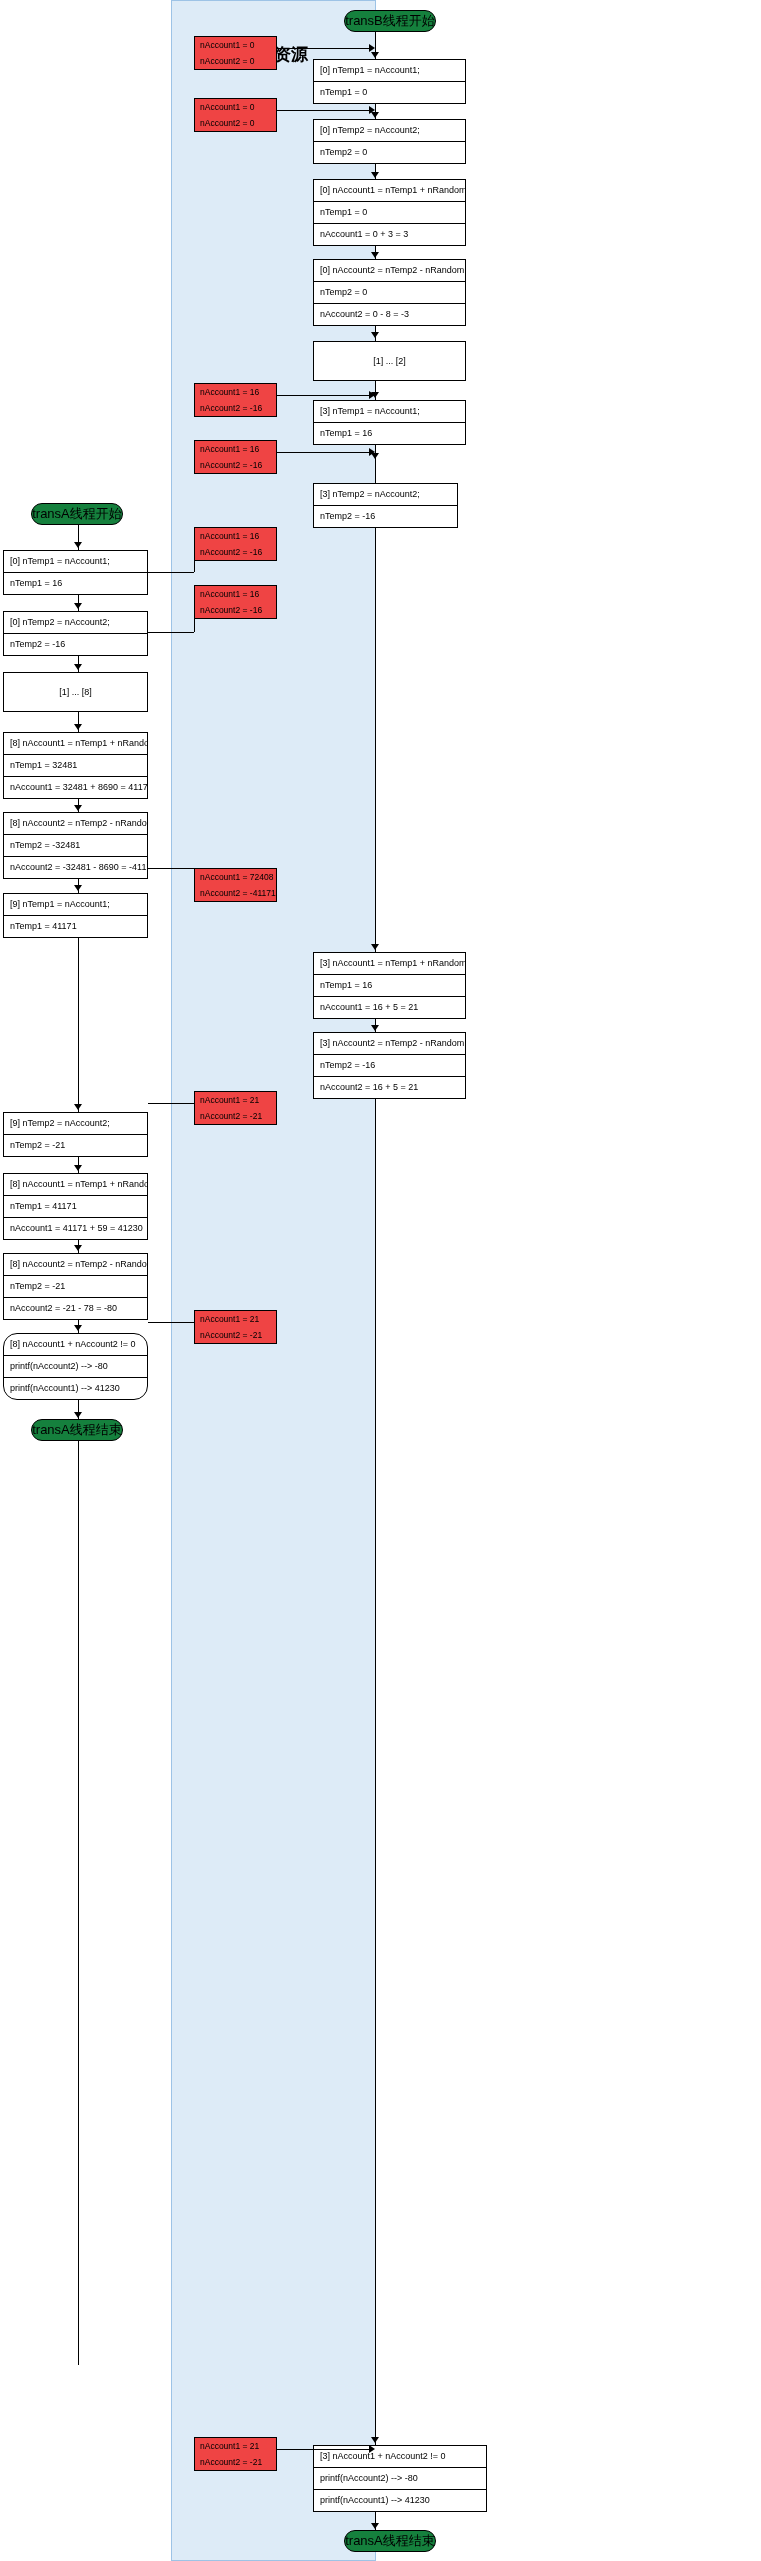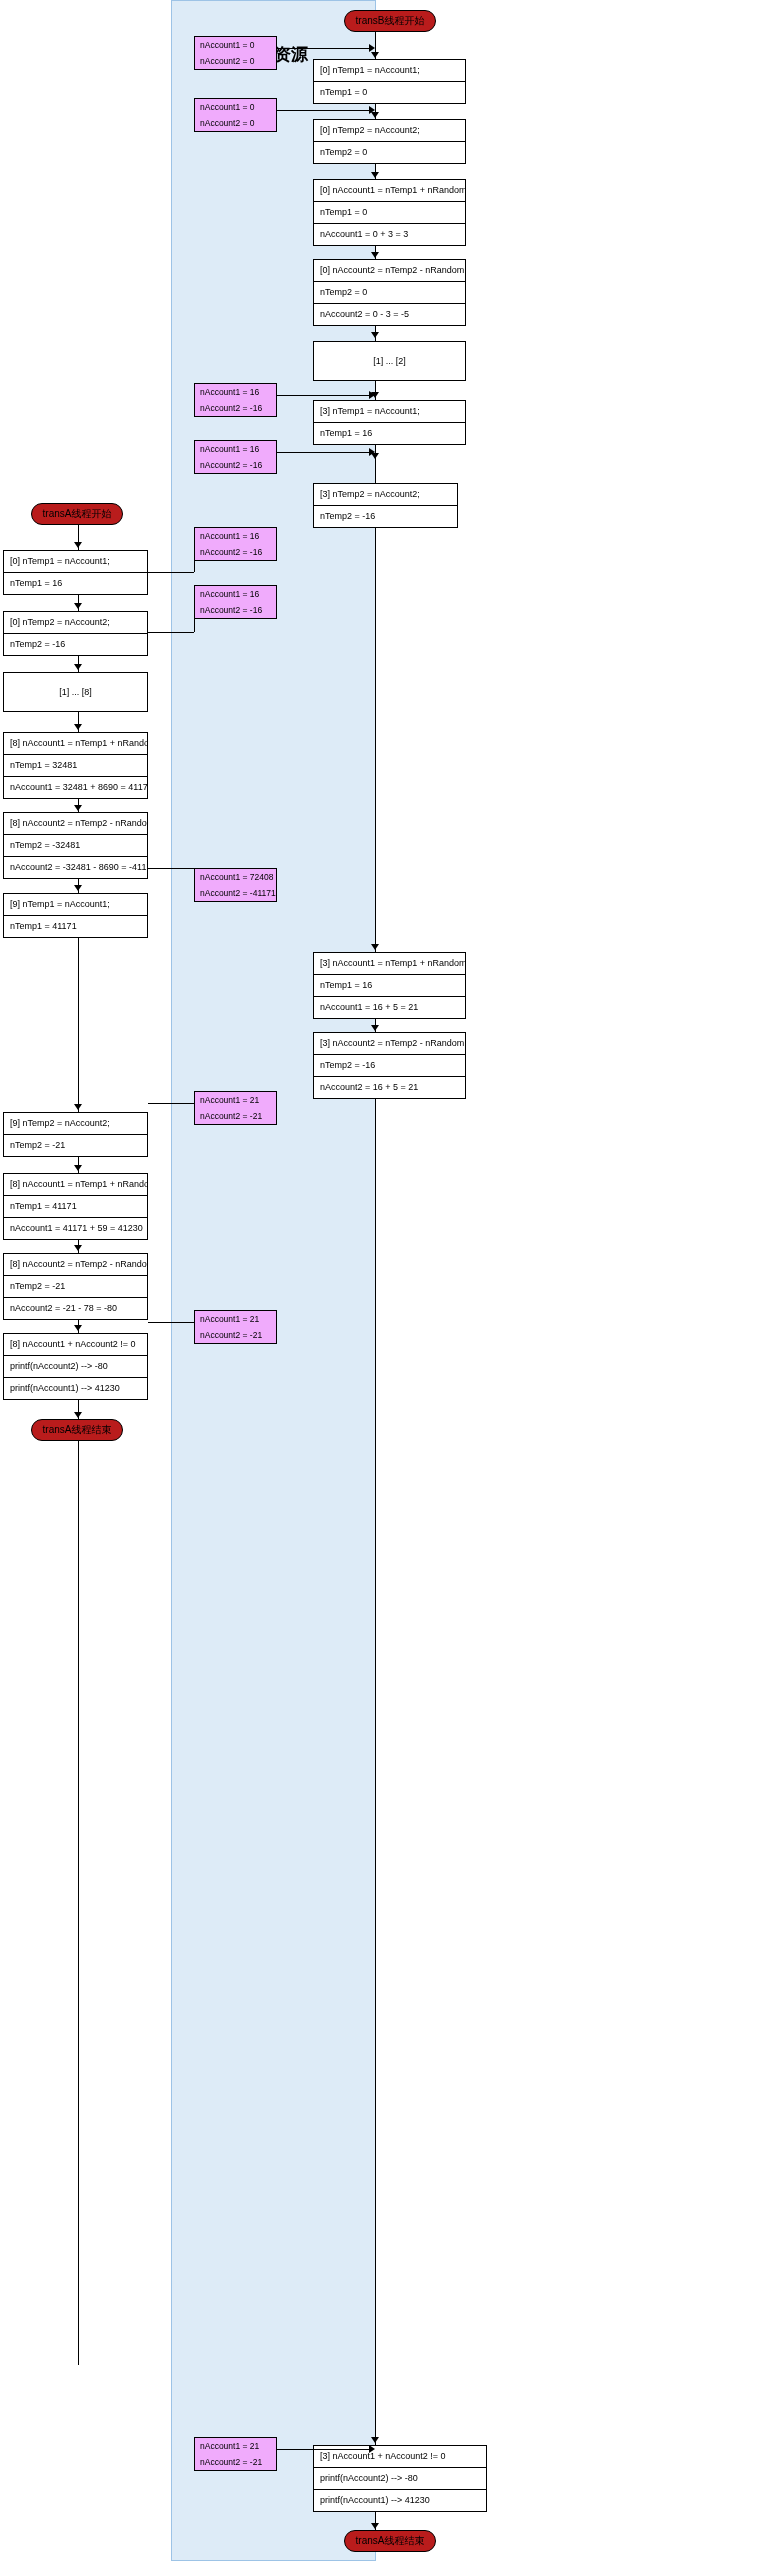--- a/index.html
+++ b/index.html
@@ -30,22 +30,22 @@
     color: #000;
     text-align: center;
     width: 180px;
     margin-top: 37px;
   }
   .terminator {
     position: absolute;
     box-sizing: border-box;
     border: 1px solid #000;
     border-radius: 999px;
-    background: #b91c1c;
-    font-size: 10px;
+    background: #15803d;
+    font-size: 13px;
     color: #000;
     display: flex;
     align-items: center;
     justify-content: center;
     text-align: center;
   }
   .node {
     position: absolute;
     box-sizing: border-box;
     border: 1px solid #000;
@@ -63,21 +63,21 @@
   .node .line + .line {
     border-top: 1px solid #000;
   }
   .node.center .line {
     text-align: center;
   }
   .mem {
     position: absolute;
     box-sizing: border-box;
     border: 1px solid #000;
-    background: #f0abfc;
+    background: #ef4444;
   }
   .mem .line {
     font-size: 8.5px;
     color: #000;
     padding: 2px 5px;
     line-height: 12px;
     white-space: nowrap;
   }
   .vline {
     position: absolute;
@@ -134,21 +134,21 @@
   <div class="node" style="left:313px; top:179px; width:153px;">
     <div class="line">[0] nAccount1 = nTemp1 + nRandom;</div>
     <div class="line">nTemp1 = 0</div>
     <div class="line">nAccount1 = 0 + 3 = 3</div>
   </div>
 
   <div class="arrow-down" style="left:371px; top:252px;"></div>
   <div class="node" style="left:313px; top:259px; width:153px;">
     <div class="line">[0] nAccount2 = nTemp2 - nRandom;</div>
     <div class="line">nTemp2 = 0</div>
-    <div class="line">nAccount2 = 0 - 3 = -5</div>
+    <div class="line">nAccount2 = 0 - 8 = -3</div>
   </div>
 
   <div class="arrow-down" style="left:371px; top:332px;"></div>
   <div class="node center" style="left:313px; top:341px; width:153px; height:40px; display:flex; align-items:center; justify-content:center;">
     <div class="line" style="border:0;">[1] ... [2]</div>
   </div>
 
   <div class="arrow-down" style="left:371px; top:392px;"></div>
   <div class="node" style="left:313px; top:400px; width:153px;">
     <div class="line">[3] nTemp1 = nAccount1;</div>
@@ -240,21 +240,21 @@
   </div>
 
   <div class="arrow-down" style="left:74px; top:1245px;"></div>
   <div class="node" style="left:3px; top:1253px; width:145px;">
     <div class="line">[8] nAccount2 = nTemp2 - nRandom;</div>
     <div class="line">nTemp2 = -21</div>
     <div class="line">nAccount2 = -21 - 78 = -80</div>
   </div>
 
   <div class="arrow-down" style="left:74px; top:1325px;"></div>
-  <div class="node" style="left:3px; top:1333px; width:145px;">
+  <div class="node" style="left:3px; top:1333px; width:145px;border-radius:14px;">
     <div class="line">[8] nAccount1 + nAccount2 != 0</div>
     <div class="line">printf(nAccount2) --&gt; -80</div>
     <div class="line">printf(nAccount1) --&gt; 41230</div>
   </div>
 
   <div class="arrow-down" style="left:74px; top:1412px;"></div>
   <div class="terminator" style="left:31px; top:1419px; width:92px; height:22px;">transA线程结束</div>
 
   <div class="mem" style="left:194px; top:36px; width:83px;">
     <div class="line">nAccount1 = 0</div>

